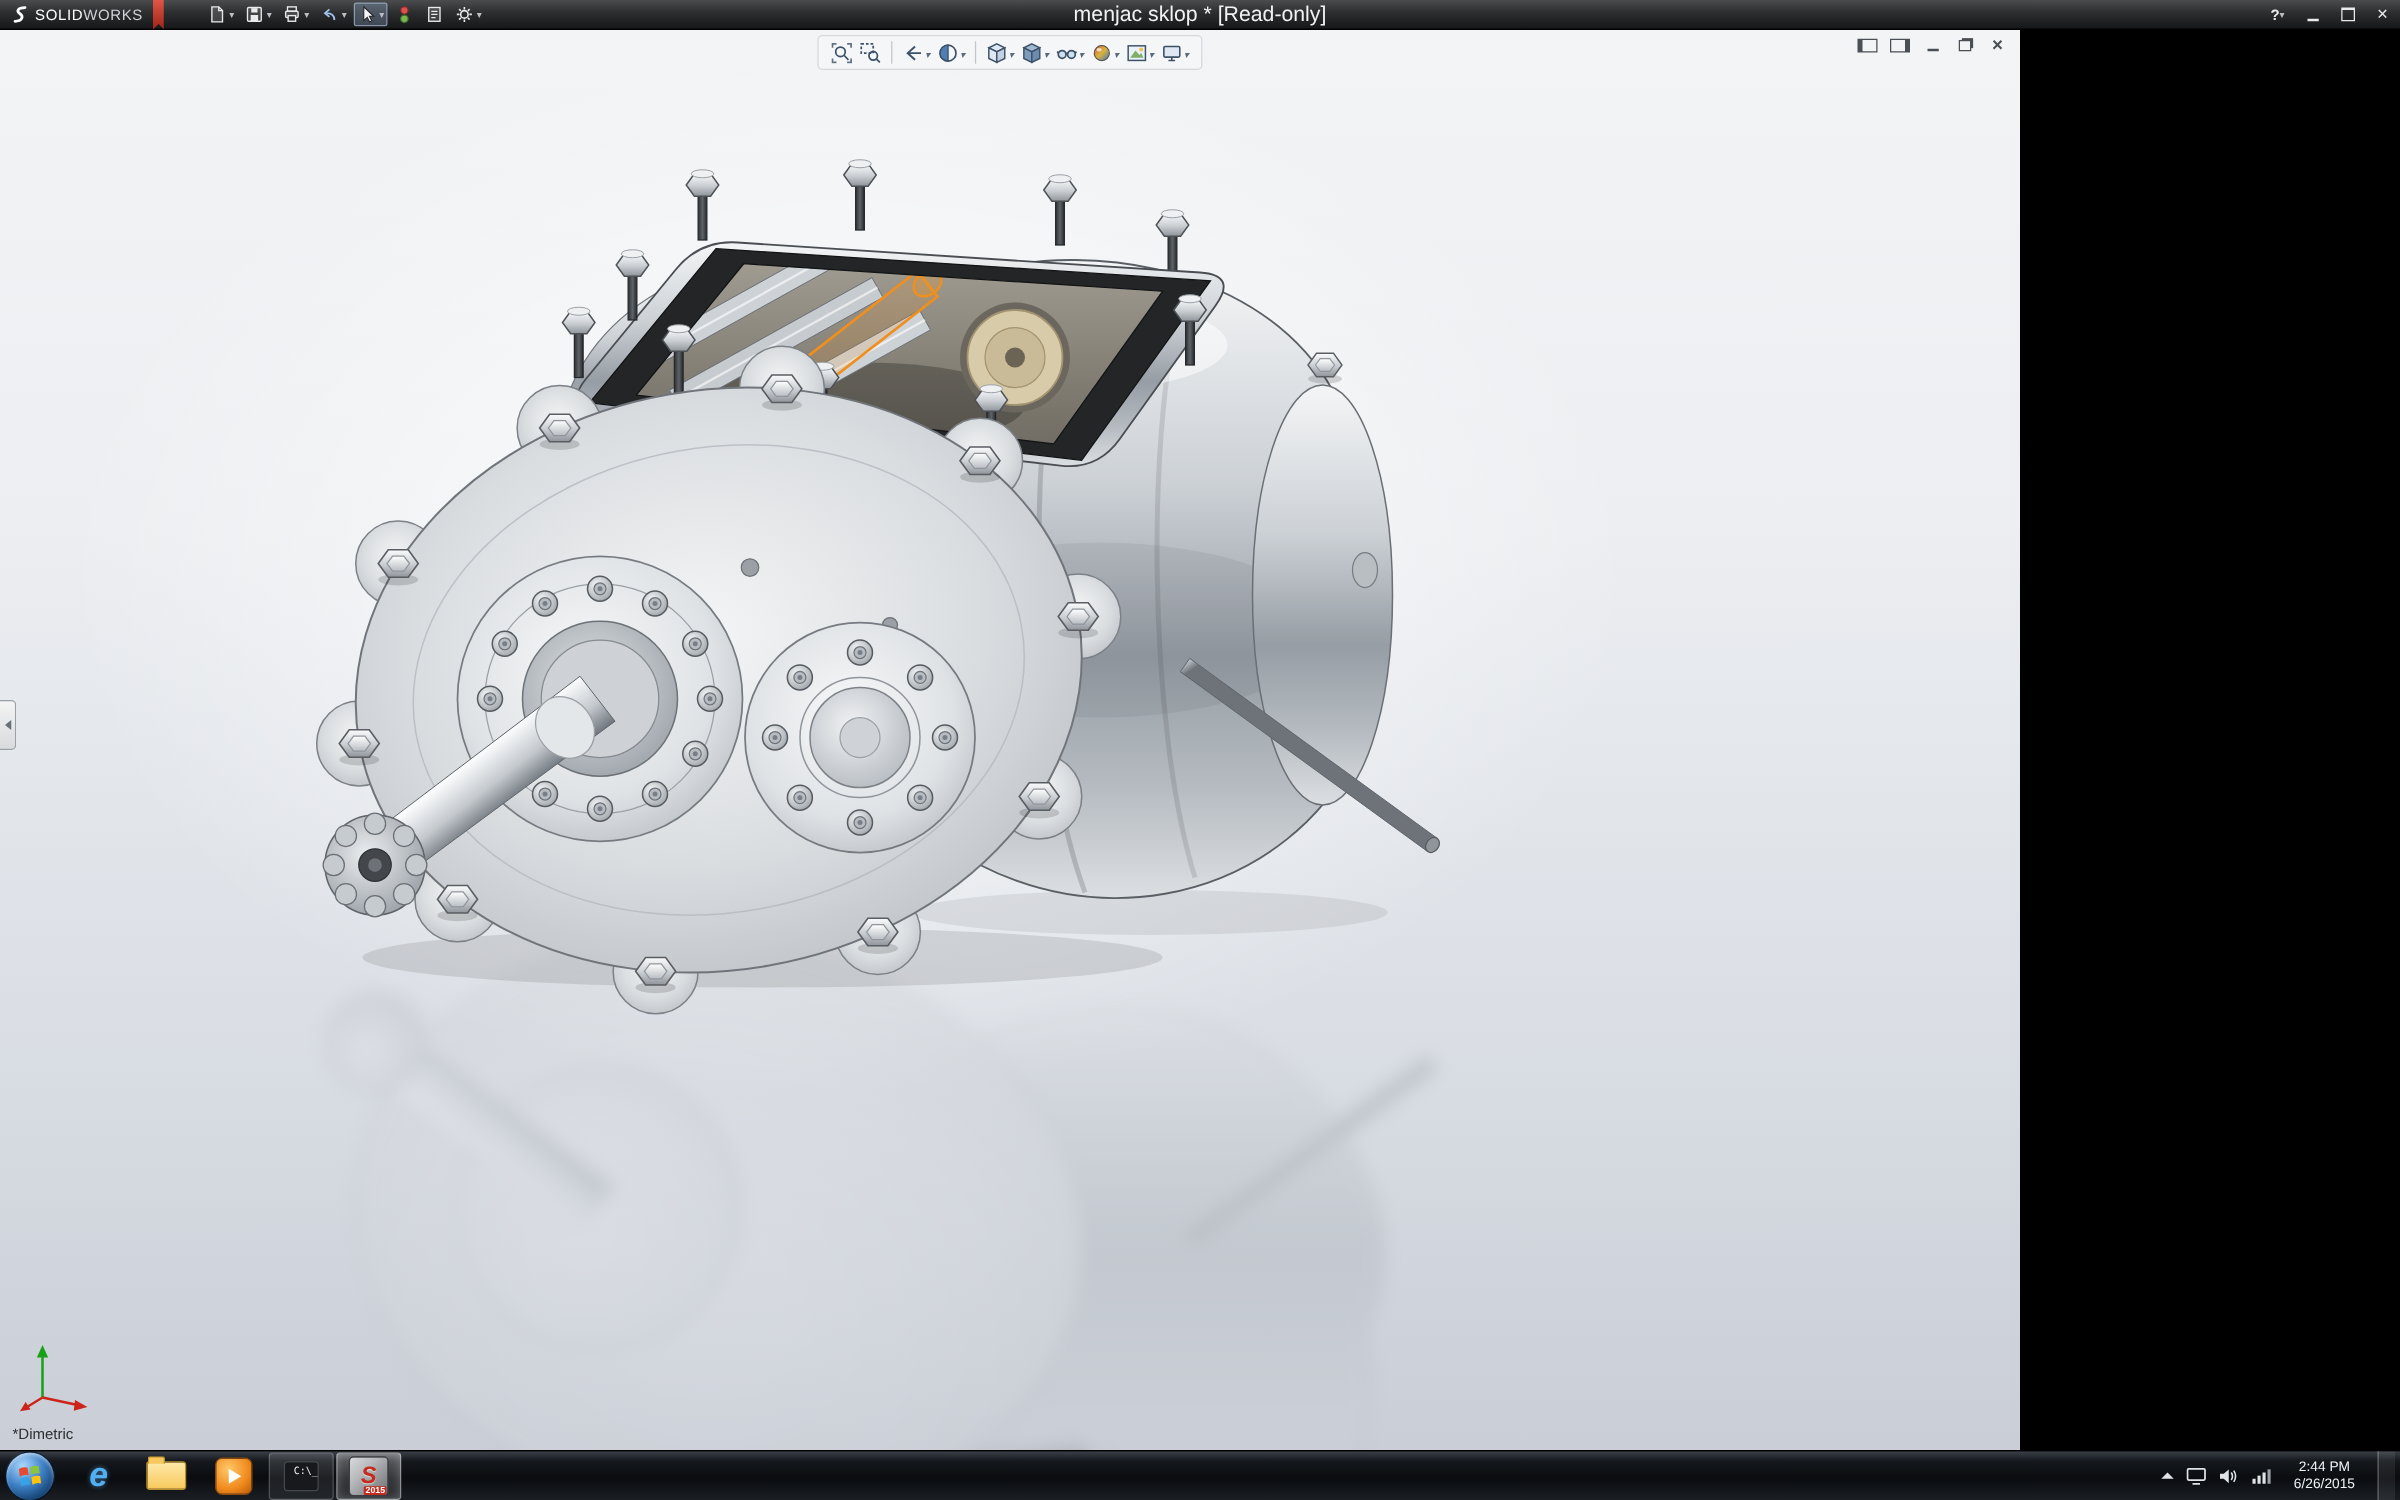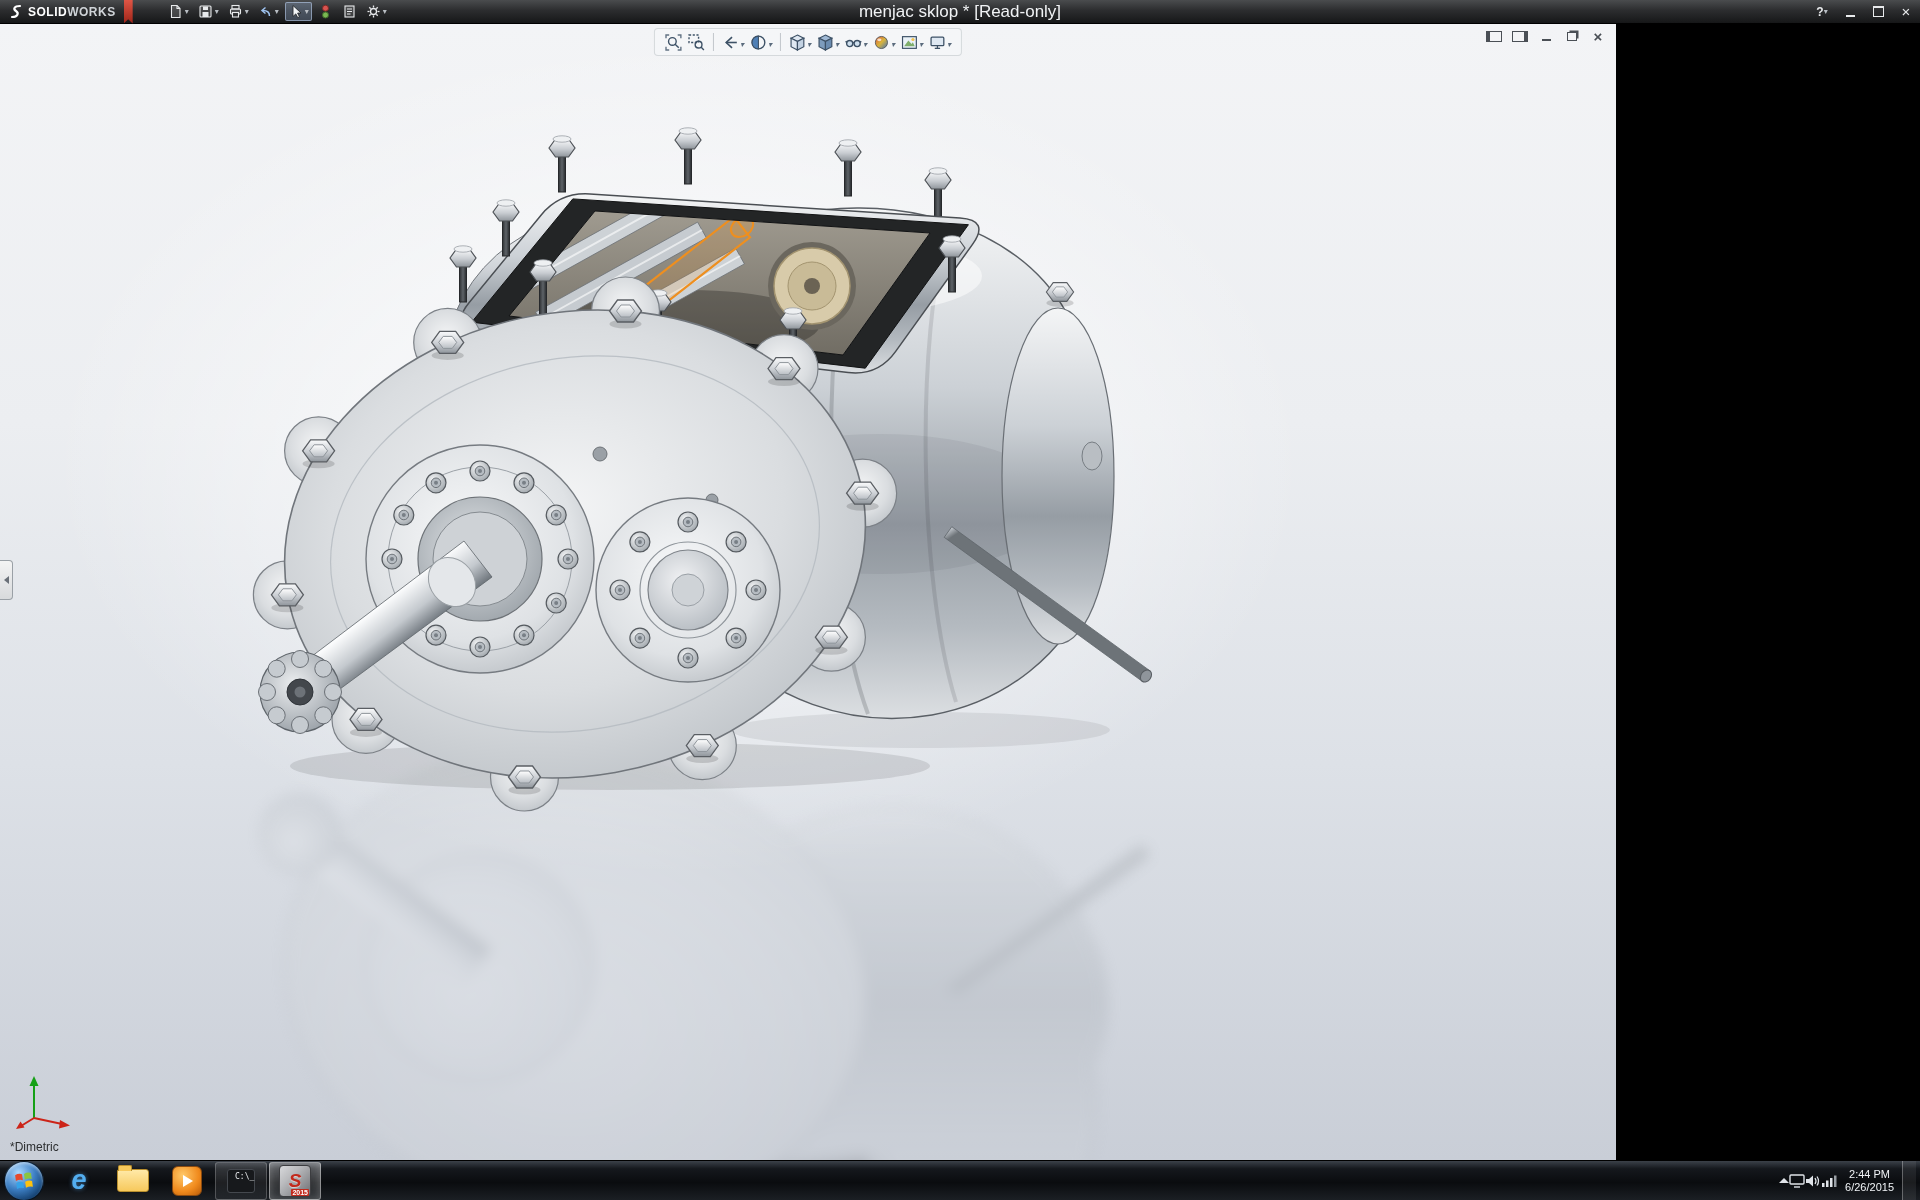--- a/index.html
+++ b/index.html
@@ -10,22 +10,22 @@
   }
   
   .titlebar{
     position:absolute;top:0;left:0;width:1920px;height:24px;
     background:linear-gradient(#4a4c4e 0%,#2c2d2f 45%,#161718 100%);
     display:flex;align-items:center;color:#e9ebed;font-size:11px;
     border-bottom:1px solid #000;box-sizing:border-box;z-index:50;
   }
   .sw-logo{display:flex;align-items:center;gap:4px;padding:0 6px 0 8px;height:100%;}
   .sw-logo .brand{font-size:12px;letter-spacing:.5px;color:#fff;}
-  .sw-logo .brand b{font-weight:bold}
-  .sw-logo .brand span{font-weight:bold;color:#cfd3d7}
+  .sw-logo .brand b{font-weight:normal}
+  .sw-logo .brand span{font-weight:normal;color:#cfd3d7}
   .red-tab{width:9px;height:24px;margin-left:4px;
     background:linear-gradient(#e05545,#9c2418);
     clip-path:polygon(0 0,100% 0,100% 100%,50% 82%,0 100%);}
   .tb-tools{display:flex;align-items:center;gap:3px;margin-left:26px;height:100%;}
   .tb-btn{display:flex;align-items:center;padding:2px 3px;border-radius:2px;}
   .tb-btn.active{background:rgba(160,190,230,.28);border:1px solid rgba(190,210,240,.55);padding:1px 2px;}
   .drop::after{content:"▾";font-size:8px;color:#b9bec4;margin-left:2px;}
   .tb-title{position:absolute;left:50%;transform:translateX(-50%);top:0;height:24px;
     display:flex;align-items:center;font-size:17px;color:#f0f2f4;white-space:nowrap;}
   .tb-right{margin-left:auto;display:flex;align-items:center;height:100%;}
@@ -86,21 +86,21 @@
   .task-btn.active{background:linear-gradient(rgba(255,255,255,.30),rgba(255,255,255,.08));border:1px solid rgba(255,255,255,.45);box-shadow:inset 0 0 8px rgba(255,255,255,.25);}
   .ie-e{font-size:27px;font-style:italic;font-weight:bold;color:#53aef0;text-shadow:0 0 4px rgba(90,170,240,.6);line-height:27px;}
   .folder-icon{width:30px;height:21px;position:relative;background:linear-gradient(#ffe9a8,#f7c95c);border:1px solid #b98f2e;border-radius:2px 3px 3px 3px;}
   .folder-icon::before{content:"";position:absolute;top:-5px;left:0;width:12px;height:5px;background:#f7c95c;border:1px solid #b98f2e;border-bottom:none;border-radius:2px 2px 0 0;}
   .media-icon{width:28px;height:28px;border-radius:6px;background:radial-gradient(circle at 35% 30%,#ffc868,#f08a1d 60%,#b95c08);border:1px solid #8a4a10;display:flex;align-items:center;justify-content:center;}
   .media-icon i{display:block;width:0;height:0;border-top:6px solid transparent;border-bottom:6px solid transparent;border-left:10px solid #fff;margin-left:2px;}
   .cmd-icon{width:28px;height:24px;background:#17191c;border:1px solid #44484e;border-radius:3px;padding:2px 7px;box-sizing:border-box;color:#e8eaec;font-family:"DejaVu Sans Mono",monospace;font-size:8px;line-height:9px;}
   .sw-icon{width:30px;height:30px;border-radius:4px;background:linear-gradient(135deg,#d8d9db 0%,#b9babd 35%,#6d6e72 100%);border:1px solid #3c3d40;position:relative;display:flex;align-items:center;justify-content:center;}
   .sw-icon .sw-s{color:#c22b1d;font-weight:bold;font-style:italic;font-size:19px;text-shadow:0 1px 1px rgba(255,255,255,.6);}
   .sw-icon .sw-year{position:absolute;right:1px;bottom:0px;font-size:7px;font-weight:bold;color:#fff;background:#c22b1d;padding:0 1px;border-radius:1px;}
-  .tray{margin-left:auto;display:flex;align-items:center;height:100%;padding-right:4px;}
+  .tray{margin-left:auto;display:flex;align-items:center;gap:10px;height:100%;padding-right:4px;}
   .tray-up{width:0;height:0;border-left:5px solid transparent;border-right:5px solid transparent;border-bottom:5px solid #dfe3e8;}
   .clock{color:#f0f3f6;font-size:11px;line-height:13px;text-align:center;padding:0 8px;}
   .show-desktop{width:14px;height:100%;background:rgba(255,255,255,.07);border-left:1px solid rgba(255,255,255,.3);box-sizing:border-box;}
 </style>
 </head>
 <body>
 
 <div class="titlebar">
   <div class="sw-logo">
     <svg width="16" height="16" viewBox="0 0 16 16">

